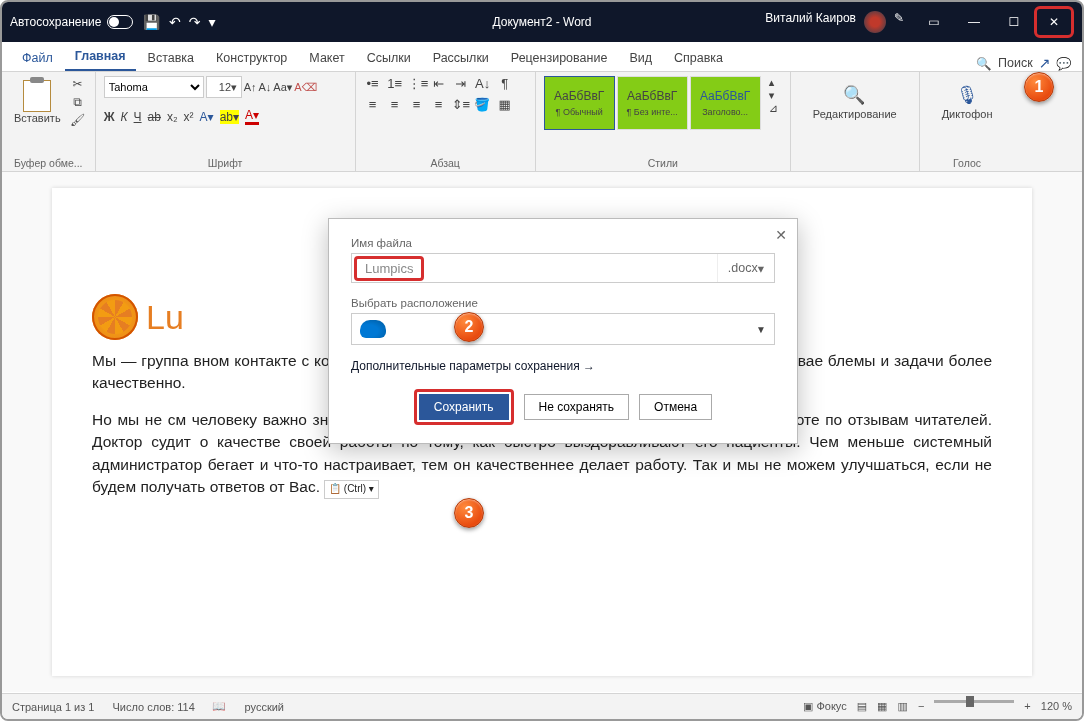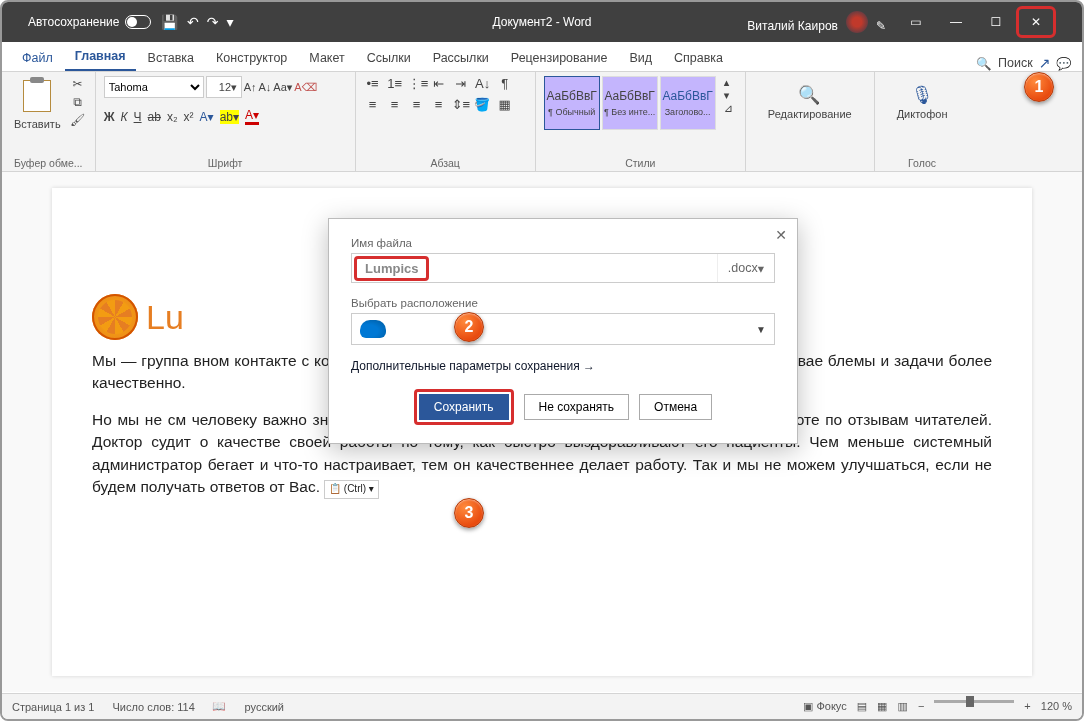--- a/index.html
+++ b/index.html
@@ -1,61 +1,61 @@
 <!DOCTYPE html>
 <html><head>
 <meta charset="utf-8">
 <style>
 * { margin: 0; padding: 0; box-sizing: border-box; font-family: "Segoe UI", Tahoma, sans-serif; }
 body { width: 1084px; height: 721px; background: #fff; overflow: hidden; position: relative; border: 2px solid #999; border-radius: 8px; }
 
 
-.titlebar { height: 40px; background: #404040; display: flex; align-items: center; color: #fff; font-size: 12px; padding: 0 26px; }
+.titlebar { height: 40px; background: #0f172a; display: flex; align-items: center; color: #fff; font-size: 12px; padding: 0 8px; }
 .titlebar .autosave { display: flex; align-items: center; gap: 6px; margin-right: 10px; }
 .titlebar .toggle { width: 26px; height: 14px; border: 1px solid #fff; border-radius: 7px; position: relative; }
 .titlebar .toggle::after { content: ""; width: 10px; height: 10px; background: #fff; border-radius: 50%; position: absolute; left: 1px; top: 1px; }
 .titlebar .qat { display: flex; gap: 8px; align-items: center; }
 .titlebar .qat span { font-size: 14px; cursor: default; }
 .titlebar .spacer { flex: 1; }
 .titlebar .doctitle { position: absolute; left: 50%; transform: translateX(-50%); }
-.titlebar .user { display: flex; align-items: flex-end; gap: 8px; }
+.titlebar .user { display: flex; align-items: flex-start; gap: 8px; }
 .titlebar .avatar { width: 22px; height: 22px; border-radius: 50%; background: radial-gradient(circle, #c0392b 30%, #2c3e50 100%); }
 .titlebar .winctrl { display: flex; margin-left: 10px; }
 .titlebar .winbtn { width: 40px; height: 32px; display: flex; align-items: center; justify-content: center; font-size: 12px; }
 .titlebar .close-hl { border: 3px solid #d62e2e; border-radius: 6px; padding: 0; position: relative; }
 
 
 .ribbon-tabs { height: 30px; background: #fff; display: flex; align-items: flex-end; padding: 0 10px; border-bottom: 1px solid #d4d4d4; font-size: 12.5px; color: #444; gap: 2px; }
 .ribbon-tabs .tab { padding: 6px 10px; cursor: default; }
 .ribbon-tabs .tab.file { color: #2b579a; }
 .ribbon-tabs .tab.active { border-bottom: 2px solid #2b579a; color: #2b579a; font-weight: 600; }
 .ribbon-tabs .right { margin-left: auto; display: flex; align-items: center; gap: 6px; }
 .ribbon-tabs .share { color: #2b579a; font-size: 14px; }
 
 
 .ribbon { height: 100px; background: #f3f3f3; display: flex; border-bottom: 1px solid #d4d4d4; font-size: 11px; color: #444; }
 .group { border-right: 1px solid #d4d4d4; padding: 4px 8px 2px; display: flex; flex-direction: column; justify-content: space-between; }
 .group-label { text-align: center; font-size: 10.5px; color: #666; padding-top: 2px; }
 .group-body { display: flex; align-items: flex-start; gap: 4px; flex: 1; }
-.bigbtn { display: flex; flex-direction: column; align-items: center; gap: 6px; padding: 4px; }
+.bigbtn { display: flex; flex-direction: column; align-items: center; gap: 0; padding: 4px; }
 .icon { display: inline-flex; align-items: center; justify-content: center; }
 .paste-icon { width: 28px; height: 32px; background: linear-gradient(#fff, #fff); border: 1px solid #b58b3e; position: relative; }
 .paste-icon::before { content: ""; position: absolute; top: -4px; left: 6px; width: 14px; height: 6px; background: #888; border-radius: 2px; }
 .smallicons { display: flex; flex-direction: column; gap: 2px; align-items: center; }
 .smallicons span { width: 18px; height: 16px; display: flex; align-items: center; justify-content: center; font-size: 12px; }
 .font-row1 { display: flex; align-items: center; gap: 2px; }
 .font-row1 select, .font-row1 .sz { border: 1px solid #ccc; background: #fff; font-size: 11px; height: 22px; }
 .font-row1 select { width: 100px; }
 .font-row1 .sz { width: 36px; display: flex; align-items: center; padding: 0 4px; justify-content: flex-end; }
 .font-row2 { display: flex; align-items: center; gap: 6px; margin-top: 6px; }
 .font-row2 span { font-size: 12px; }
 .para-row { display: flex; align-items: center; gap: 4px; }
 .para-row span { font-size: 13px; width: 18px; text-align: center; }
 .styles { display: flex; gap: 2px; }
-.stylebox { width: 56px; height: 54px; border: 1px solid #ddd; background: #c4b5fd; display: flex; flex-direction: column; align-items: center; justify-content: center; font-size: 9px; }
+.stylebox { width: 71px; height: 54px; border: 1px solid #ddd; background: #84cc16; display: flex; flex-direction: column; align-items: center; justify-content: center; font-size: 9px; }
 .stylebox .preview { font-size: 12px; margin-bottom: 4px; }
 .stylebox.active { border: 1px solid #2b579a; }
 .edit-group, .voice-group { display: flex; flex-direction: column; align-items: center; justify-content: center; gap: 2px; padding: 8px 14px; }
 
 
 .docarea { position: relative; background: #f9f9f9; height: 520px; overflow: hidden; padding: 16px 50px; }
 .page { background: #fff; width: 100%; height: 100%; padding: 60px 40px 20px; box-shadow: 0 0 4px rgba(0,0,0,0.15); position: relative; font-family: Georgia, serif; color: #222; }
 .logo-row { display: flex; align-items: center; gap: 8px; margin-bottom: 10px; margin-top: 46px; }
 .orange { width: 46px; height: 46px; border-radius: 50%; background: radial-gradient(circle, #f39c12 40%, #e67e22 100%); position: relative; box-shadow: inset 0 0 0 2px #d35400; }
 .orange::after { content:""; position:absolute; inset:6px; border-radius:50%; background: repeating-conic-gradient(#e67e22 0 30deg, #f39c12 30deg 60deg); }
@@ -69,21 +69,21 @@
 .zoom-slider { width: 80px; height: 3px; background: #aaa; position: relative; }
 .zoom-slider::after { content: ""; position: absolute; left: 40%; top: -4px; width: 8px; height: 11px; background: #666; }
 
 
 .dialog-wrap { position: absolute; left: 326px; top: 216px; width: 470px; background: #fff; border: 1px solid #bbb; box-shadow: 0 6px 24px rgba(0,0,0,0.25); z-index: 50; padding: 18px 22px; font-size: 12.5px; color: #444; }
 .dialog-wrap .dlg-close { position: absolute; top: 8px; right: 10px; font-size: 14px; color: #666; }
 .dlg-title { color: #2b579a; font-size: 17px; margin-bottom: 16px; }
 .dlg-label { font-size: 11.5px; color: #666; margin-bottom: 4px; }
 .fn-row { display: flex; align-items: center; border: 1px solid #ccc; height: 30px; margin-bottom: 14px; position: relative; }
 .fn-input-hl { border: 3px solid #d62e2e; border-radius: 4px; padding: 2px 8px; margin: 2px; }
-.fn-input { color: #888; font-size: 13px; font-weight: bold; }
+.fn-input { color: #888; font-size: 13px; }
 .fn-ext { margin-left: auto; padding: 0 10px; color: #666; border-left: 1px solid #eee; height: 100%; display: flex; align-items: center; }
 .loc-row { border: 1px solid #ccc; padding: 6px 8px; display: flex; align-items: center; gap: 8px; margin-bottom: 14px; position: relative; }
 .onedrive-icon { width: 26px; height: 18px; background: radial-gradient(ellipse at 30% 60%, #0078d4 40%, #005a9e 100%); border-radius: 10px 10px 6px 6px; }
 .loc-texts { display: flex; flex-direction: column; font-size: 11px; }
 .loc-texts .main { font-size: 13px; color: #222; }
 .loc-texts .sub { color: #888; font-size: 10px; filter: blur(1.2px); }
 .loc-row .chev { margin-left: auto; font-size: 10px; }
 .more-link { color: #0f172a; font-size: 12px; margin-bottom: 16px; display: inline-block; }
 .dlg-buttons { display: flex; justify-content: center; gap: 10px; align-items: center; }
 .btn { border: 1px solid #aaa; background: #fff; padding: 5px 14px; font-size: 12px; }

